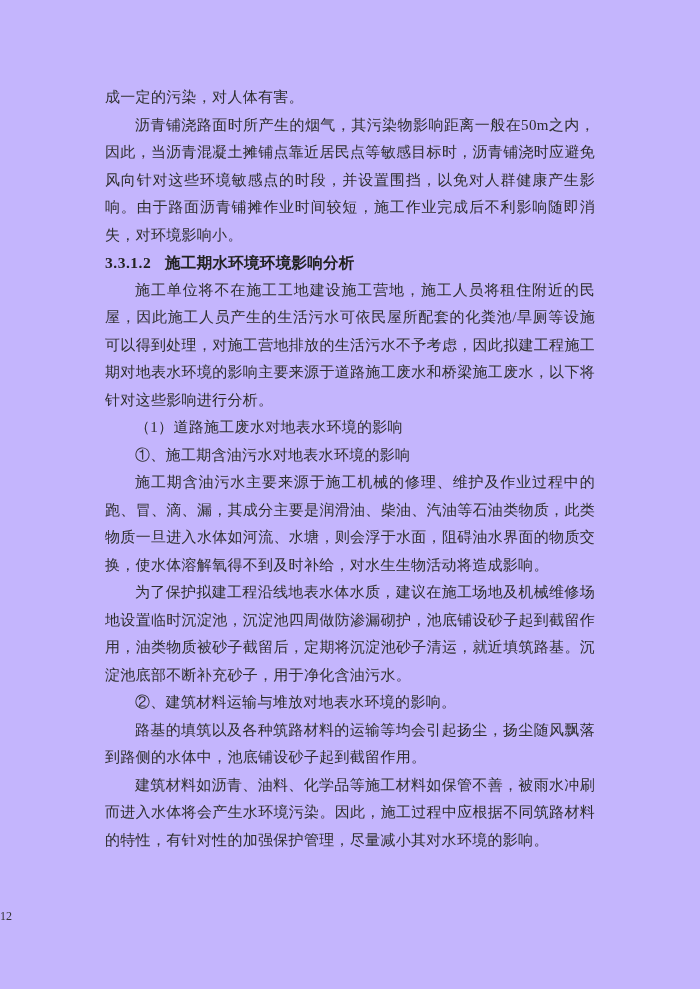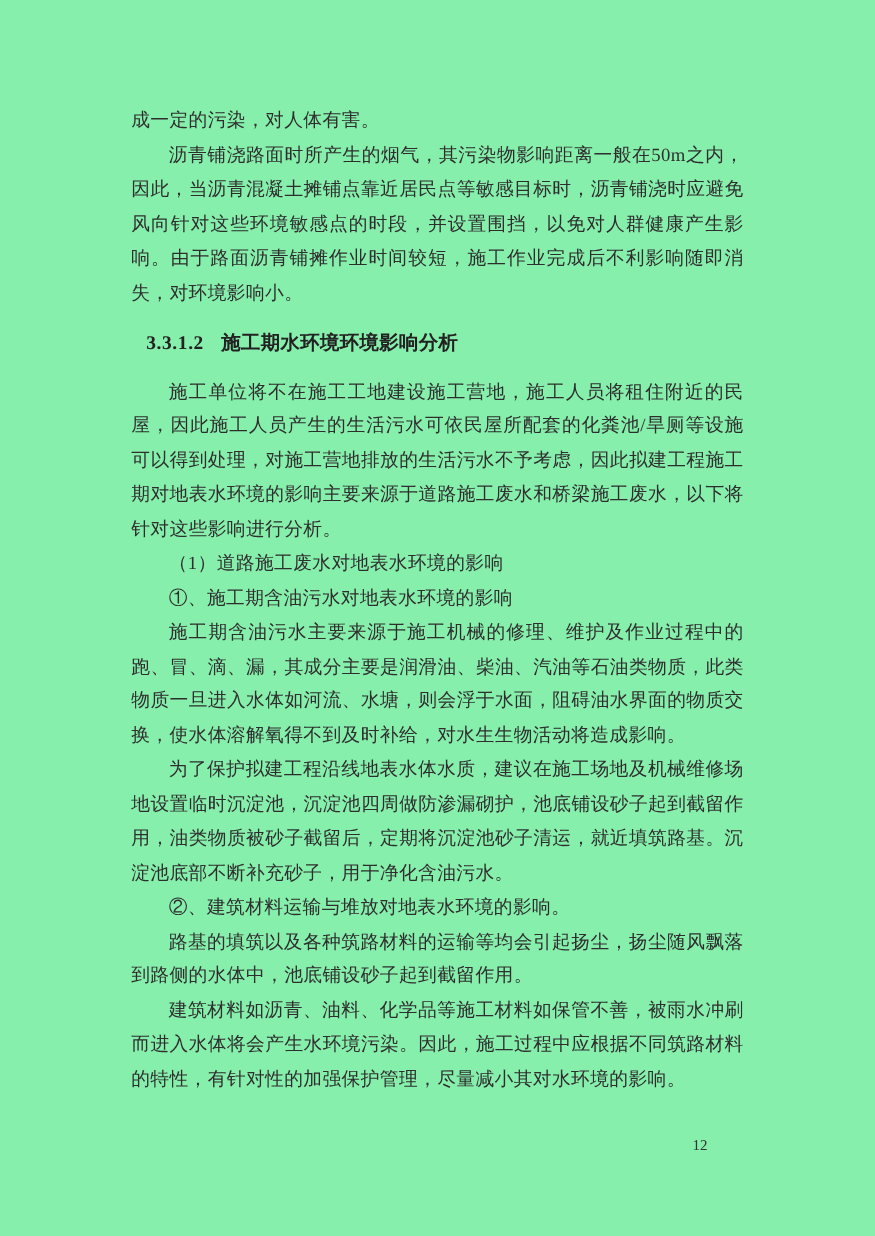--- a/index.html
+++ b/index.html
@@ -13,21 +13,21 @@
     position: relative;
     overflow: hidden;
     font-family: "Liberation Serif", "DejaVu Serif", serif;
   }
   .page {
     position: absolute;
     left: 0;
     top: 0;
     width: 700px;
     height: 989px;
-    background: #86efac;
+    background: #c4b5fd;
   }
   .content {
     position: absolute;
     left: 105px;
     top: 84px;
     width: 490px;
     font-size: 15px;
     line-height: 27.5px;
     color: #2e2e2e;
     text-align: justify;
@@ -36,38 +36,38 @@
   }
   .content p {
     margin: 0;
     padding: 0;
     text-indent: 2em;
   }
   .content p.no-indent {
     text-indent: 0;
   }
   .section-heading {
-    margin: 12px;
+    margin: 0;
     padding: 0;
     font-size: 15.5px;
     font-weight: bold;
     line-height: 27.5px;
     color: #222;
     text-align: left;
   }
   .section-heading .hnum {
     margin-right: 0.9em;
     letter-spacing: 0.5px;
   }
   .footer {
     position: absolute;
     left: 0;
     top: 908px;
     width: 566px;
-    text-align: right;
+    text-align: left;
     font-size: 12px;
     line-height: 16px;
     color: #333;
   }
 </style>
 </head>
 <body>
 
 <div class="page">
   <div class="content">

